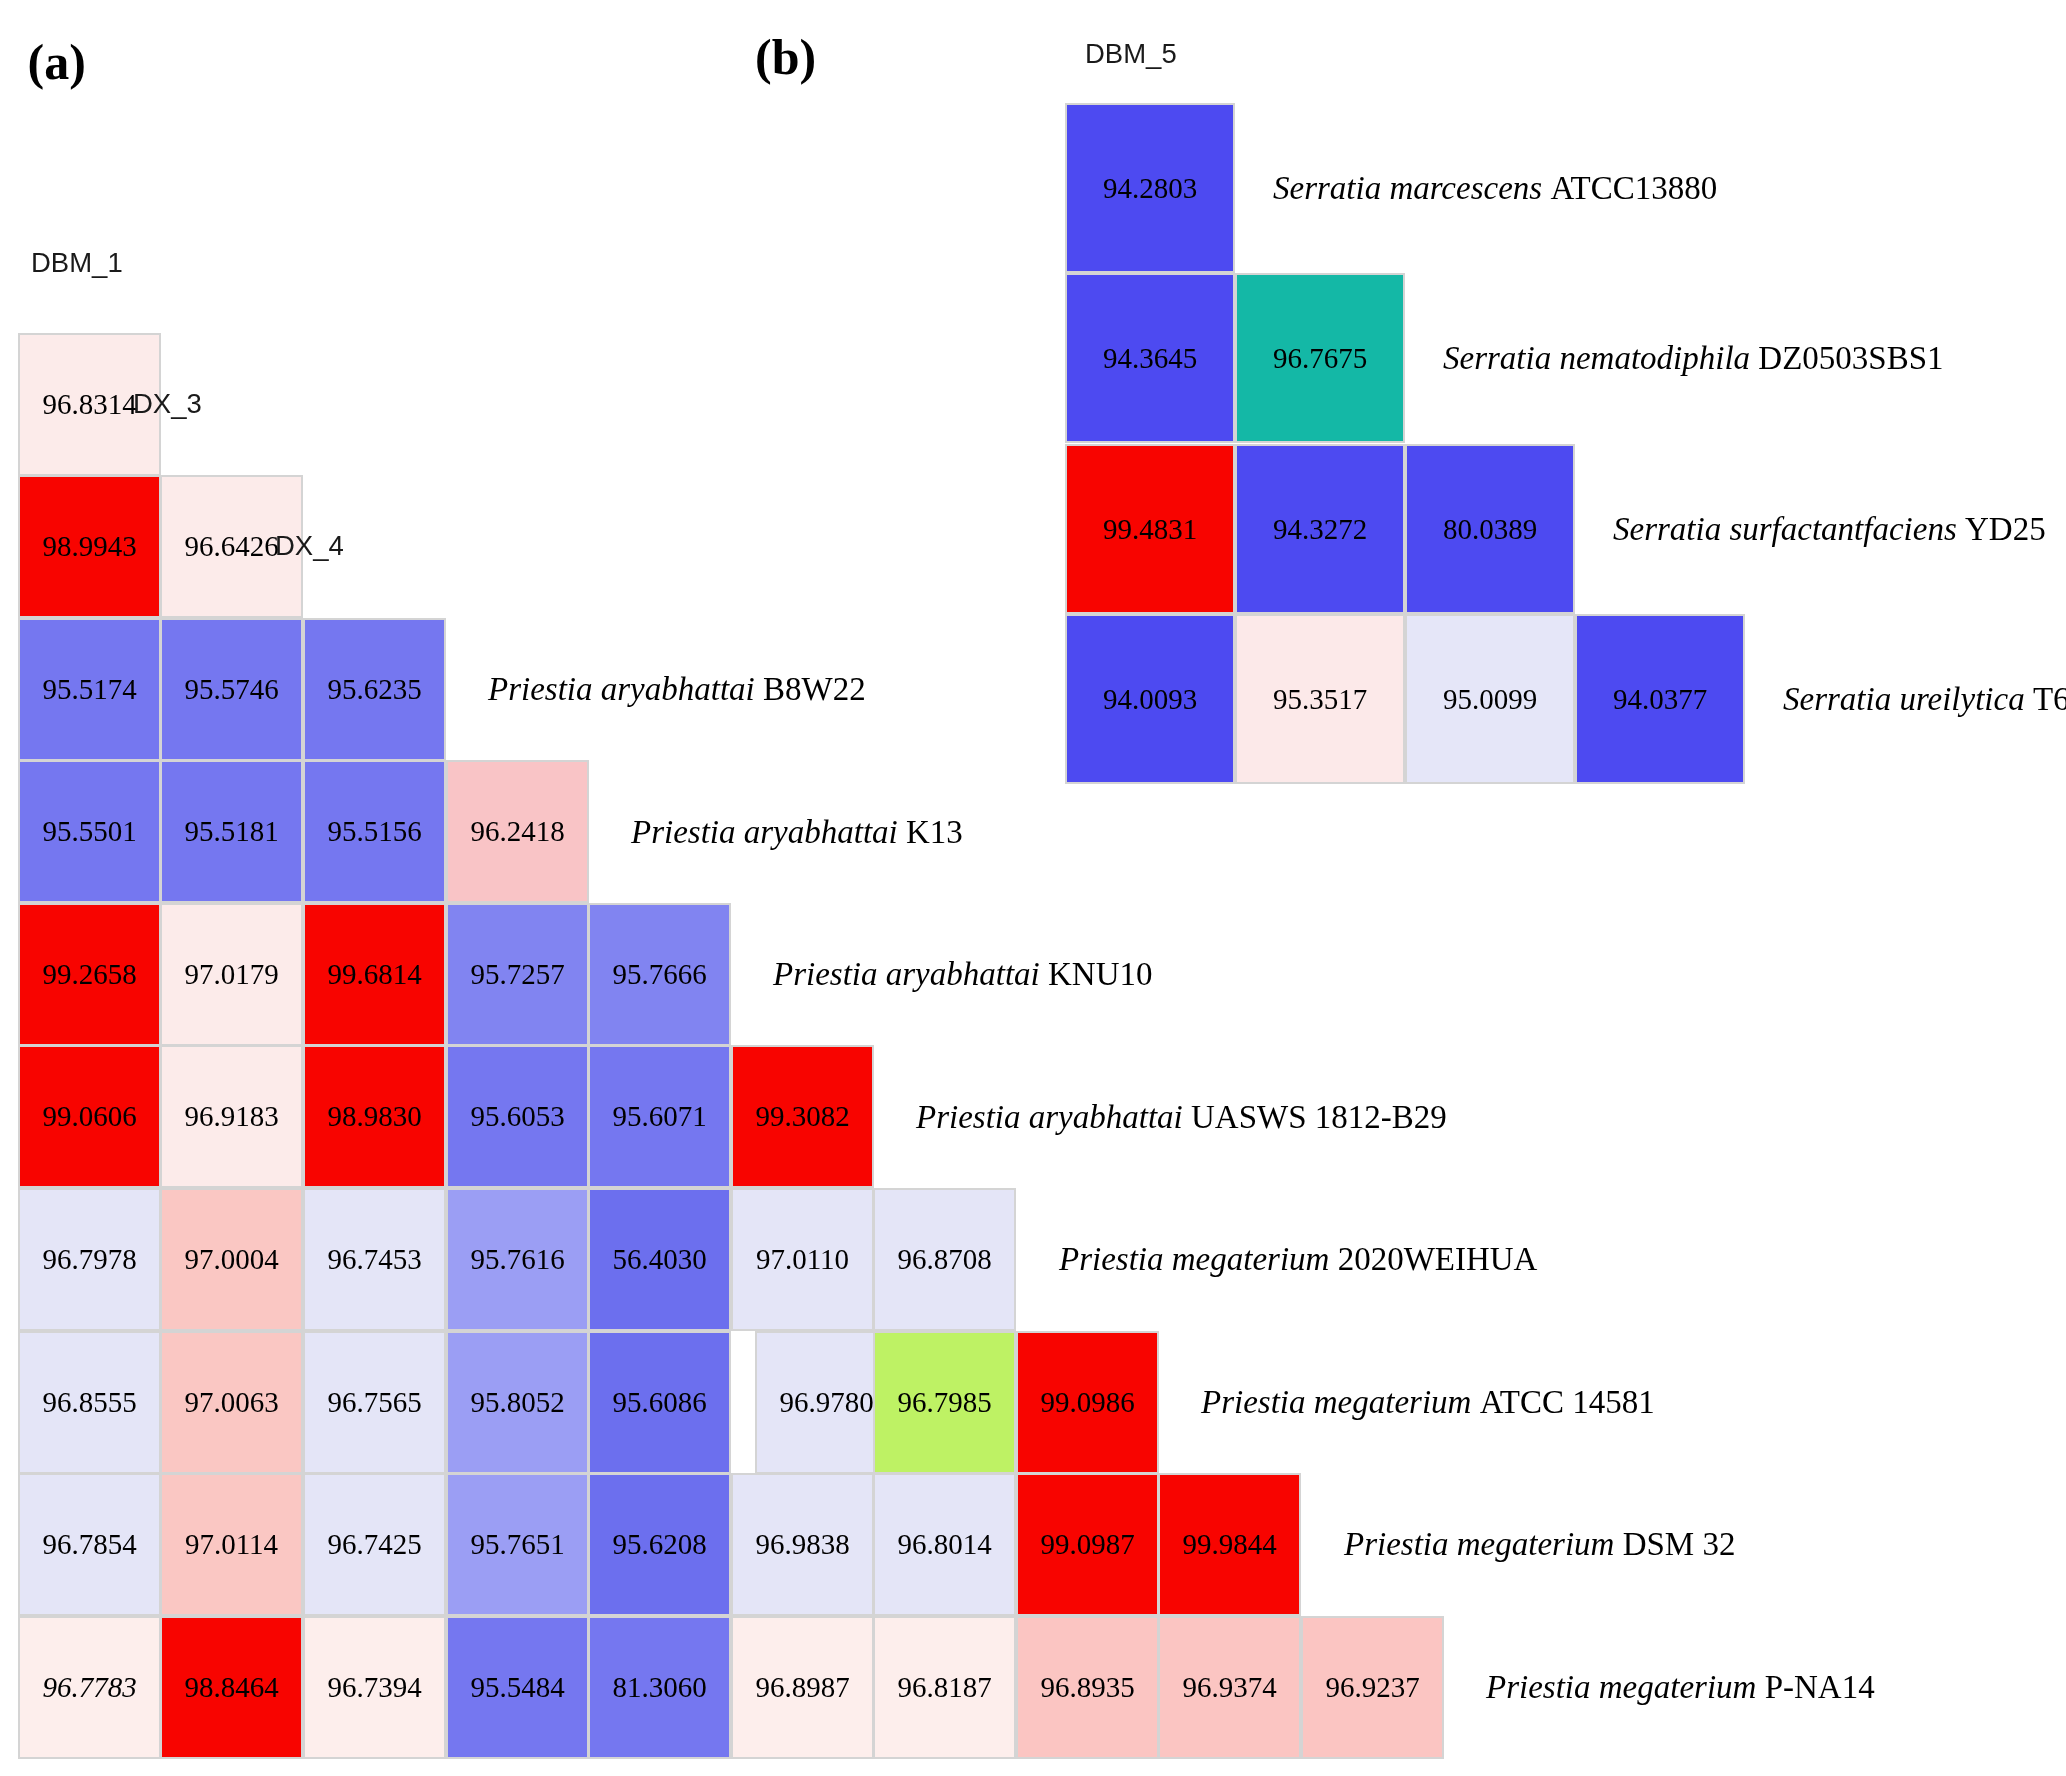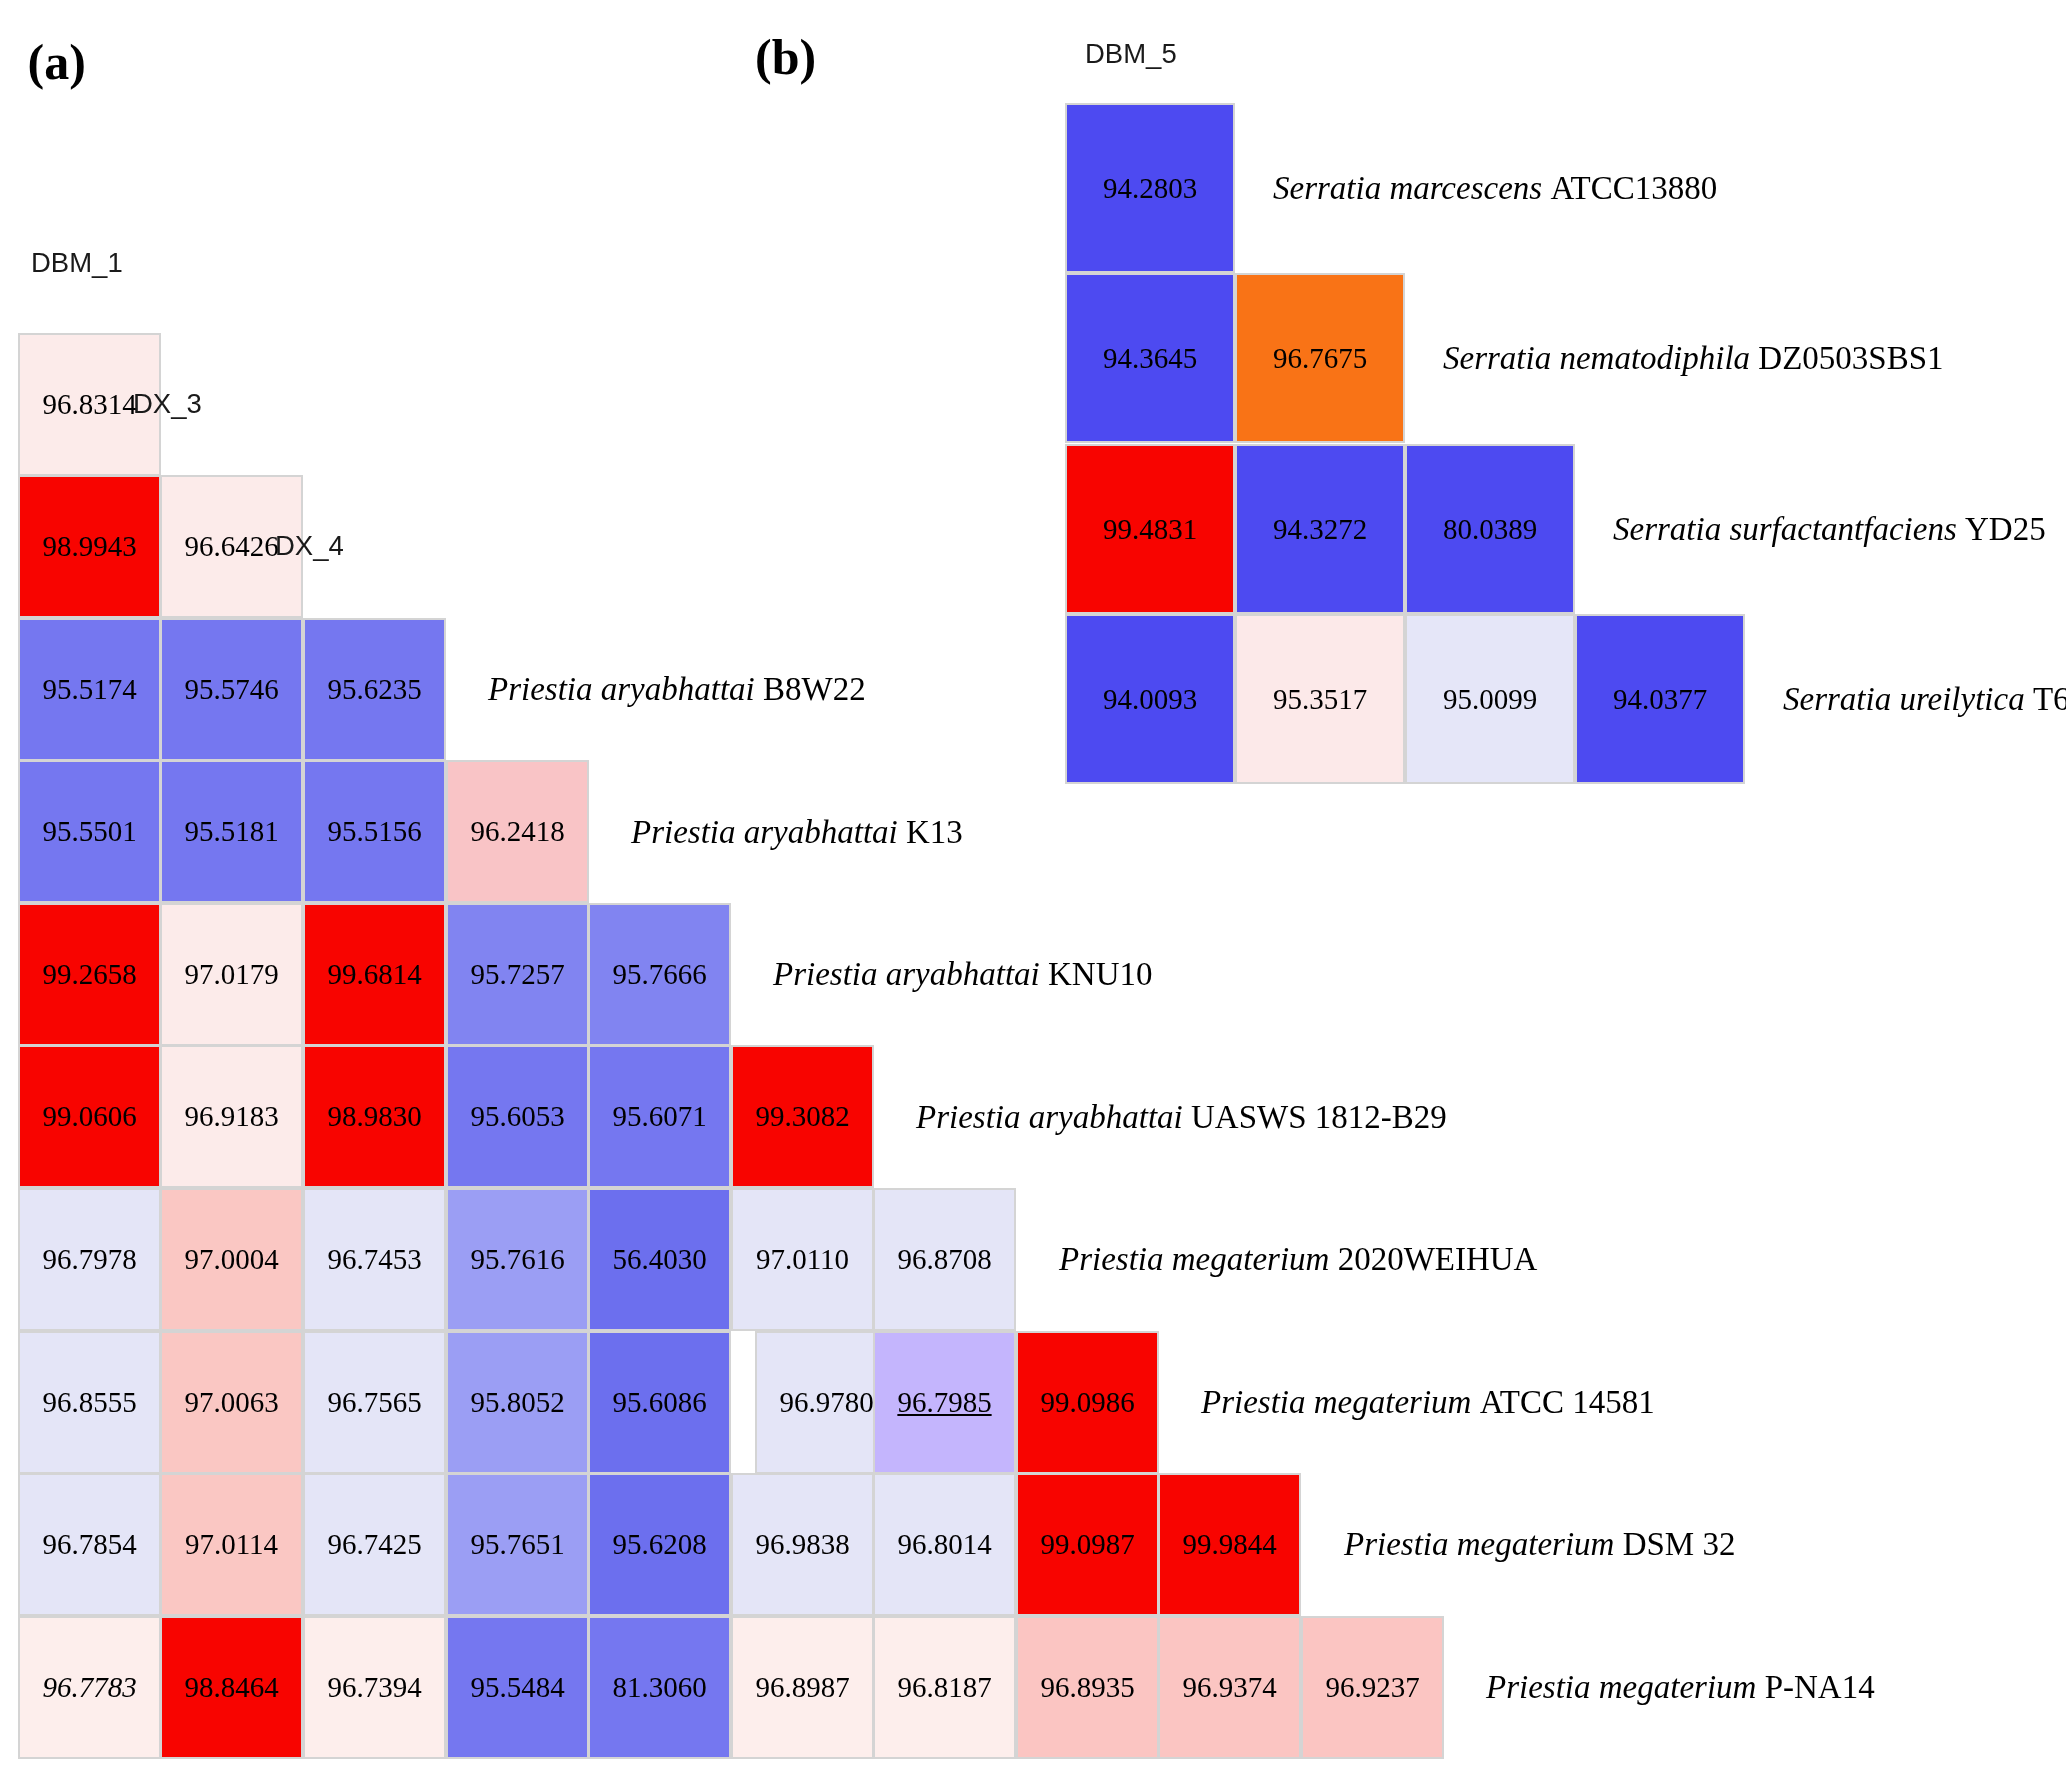--- a/index.html
+++ b/index.html
@@ -104,21 +104,21 @@
     <div class="cell" style="left: 588px; top: 1188px; width: 143px; height: 143px; background: rgb(108, 111, 238);">56.4030</div>
     <div class="cell" style="left: 731px; top: 1188px; width: 143px; height: 143px; background: rgb(228, 229, 247);">97.0110</div>
     <div class="cell" style="left: 873px; top: 1188px; width: 143px; height: 143px; background: rgb(228, 229, 247);">96.8708</div>
     <div class="species-label" style="left: 1059px; top: 1259px;"><i>Priestia megaterium</i>&nbsp;2020WEIHUA</div>
     <div class="cell" style="left: 18px; top: 1331px; width: 143px; height: 143px; background: rgb(228, 229, 247);">96.8555</div>
     <div class="cell" style="left: 160px; top: 1331px; width: 143px; height: 143px; background: rgb(250, 199, 195);">97.0063</div>
     <div class="cell" style="left: 303px; top: 1331px; width: 143px; height: 143px; background: rgb(228, 229, 247);">96.7565</div>
     <div class="cell" style="left: 446px; top: 1331px; width: 143px; height: 143px; background: rgb(155, 158, 244);">95.8052</div>
     <div class="cell" style="left: 588px; top: 1331px; width: 143px; height: 143px; background: rgb(108, 111, 238);">95.6086</div>
     <div class="cell" style="left: 755px; top: 1331px; width: 143px; height: 143px; background: rgb(228, 229, 247);">96.9780</div>
-    <div class="cell" style="left: 873px; top: 1331px; width: 143px; height: 143px; background: #c4b5fd; text-decoration: underline;">96.7985</div>
+    <div class="cell" style="left: 873px; top: 1331px; width: 143px; height: 143px; background: #bef264;">96.7985</div>
     <div class="cell" style="left: 1016px; top: 1331px; width: 143px; height: 143px; background: rgb(248, 4, 0);">99.0986</div>
     <div class="species-label" style="left: 1201px; top: 1402px;"><i>Priestia megaterium</i>&nbsp;ATCC 14581</div>
     <div class="cell" style="left: 18px; top: 1473px; width: 143px; height: 143px; background: rgb(228, 229, 247);">96.7854</div>
     <div class="cell" style="left: 160px; top: 1473px; width: 143px; height: 143px; background: rgb(250, 199, 195);">97.0114</div>
     <div class="cell" style="left: 303px; top: 1473px; width: 143px; height: 143px; background: rgb(228, 229, 247);">96.7425</div>
     <div class="cell" style="left: 446px; top: 1473px; width: 143px; height: 143px; background: rgb(155, 158, 244);">95.7651</div>
     <div class="cell" style="left: 588px; top: 1473px; width: 143px; height: 143px; background: rgb(108, 111, 238);">95.6208</div>
     <div class="cell" style="left: 731px; top: 1473px; width: 143px; height: 143px; background: rgb(228, 229, 247);">96.9838</div>
     <div class="cell" style="left: 873px; top: 1473px; width: 143px; height: 143px; background: rgb(228, 229, 247);">96.8014</div>
     <div class="cell" style="left: 1016px; top: 1473px; width: 143px; height: 143px; background: rgb(248, 4, 0);">99.0987</div>
@@ -133,21 +133,21 @@
     <div class="cell" style="left: 873px; top: 1616px; width: 143px; height: 143px; background: rgb(253, 238, 236);">96.8187</div>
     <div class="cell" style="left: 1016px; top: 1616px; width: 143px; height: 143px; background: rgb(251, 197, 194);">96.8935</div>
     <div class="cell" style="left: 1158px; top: 1616px; width: 143px; height: 143px; background: rgb(251, 197, 194);">96.9374</div>
     <div class="cell" style="left: 1301px; top: 1616px; width: 143px; height: 143px; background: rgb(251, 197, 194);">96.9237</div>
     <div class="species-label" style="left: 1486px; top: 1687px;"><i>Priestia megaterium</i>&nbsp;P-NA14</div>
   </div>
 <div id="panel-1">
     <div class="cell" style="left: 1065px; top: 103px; width: 170px; height: 170px; background: rgb(77, 74, 241);">94.2803</div>
     <div class="species-label" style="left: 1273px; top: 188px;"><i>Serratia marcescens</i>&nbsp;ATCC13880</div>
     <div class="cell" style="left: 1065px; top: 273px; width: 170px; height: 170px; background: rgb(77, 74, 241);">94.3645</div>
-    <div class="cell" style="left: 1235px; top: 273px; width: 170px; height: 170px; background: #f97316;">96.7675</div>
+    <div class="cell" style="left: 1235px; top: 273px; width: 170px; height: 170px; background: #14b8a6;">96.7675</div>
     <div class="species-label" style="left: 1443px; top: 358px;"><i>Serratia nematodiphila</i>&nbsp;DZ0503SBS1</div>
     <div class="cell" style="left: 1065px; top: 444px; width: 170px; height: 170px; background: rgb(248, 4, 0);">99.4831</div>
     <div class="cell" style="left: 1235px; top: 444px; width: 170px; height: 170px; background: rgb(77, 74, 241);">94.3272</div>
     <div class="cell" style="left: 1405px; top: 444px; width: 170px; height: 170px; background: rgb(77, 74, 241);">80.0389</div>
     <div class="species-label" style="left: 1613px; top: 529px;"><i>Serratia surfactantfaciens</i>&nbsp;YD25</div>
     <div class="cell" style="left: 1065px; top: 614px; width: 170px; height: 170px; background: rgb(77, 74, 241);">94.0093</div>
     <div class="cell" style="left: 1235px; top: 614px; width: 170px; height: 170px; background: rgb(252, 233, 233);">95.3517</div>
     <div class="cell" style="left: 1405px; top: 614px; width: 170px; height: 170px; background: rgb(229, 230, 248);">95.0099</div>
     <div class="cell" style="left: 1575px; top: 614px; width: 170px; height: 170px; background: rgb(77, 74, 241);">94.0377</div>
     <div class="species-label" style="left: 1783px; top: 699px;"><i>Serratia ureilytica</i>&nbsp;T6</div>

